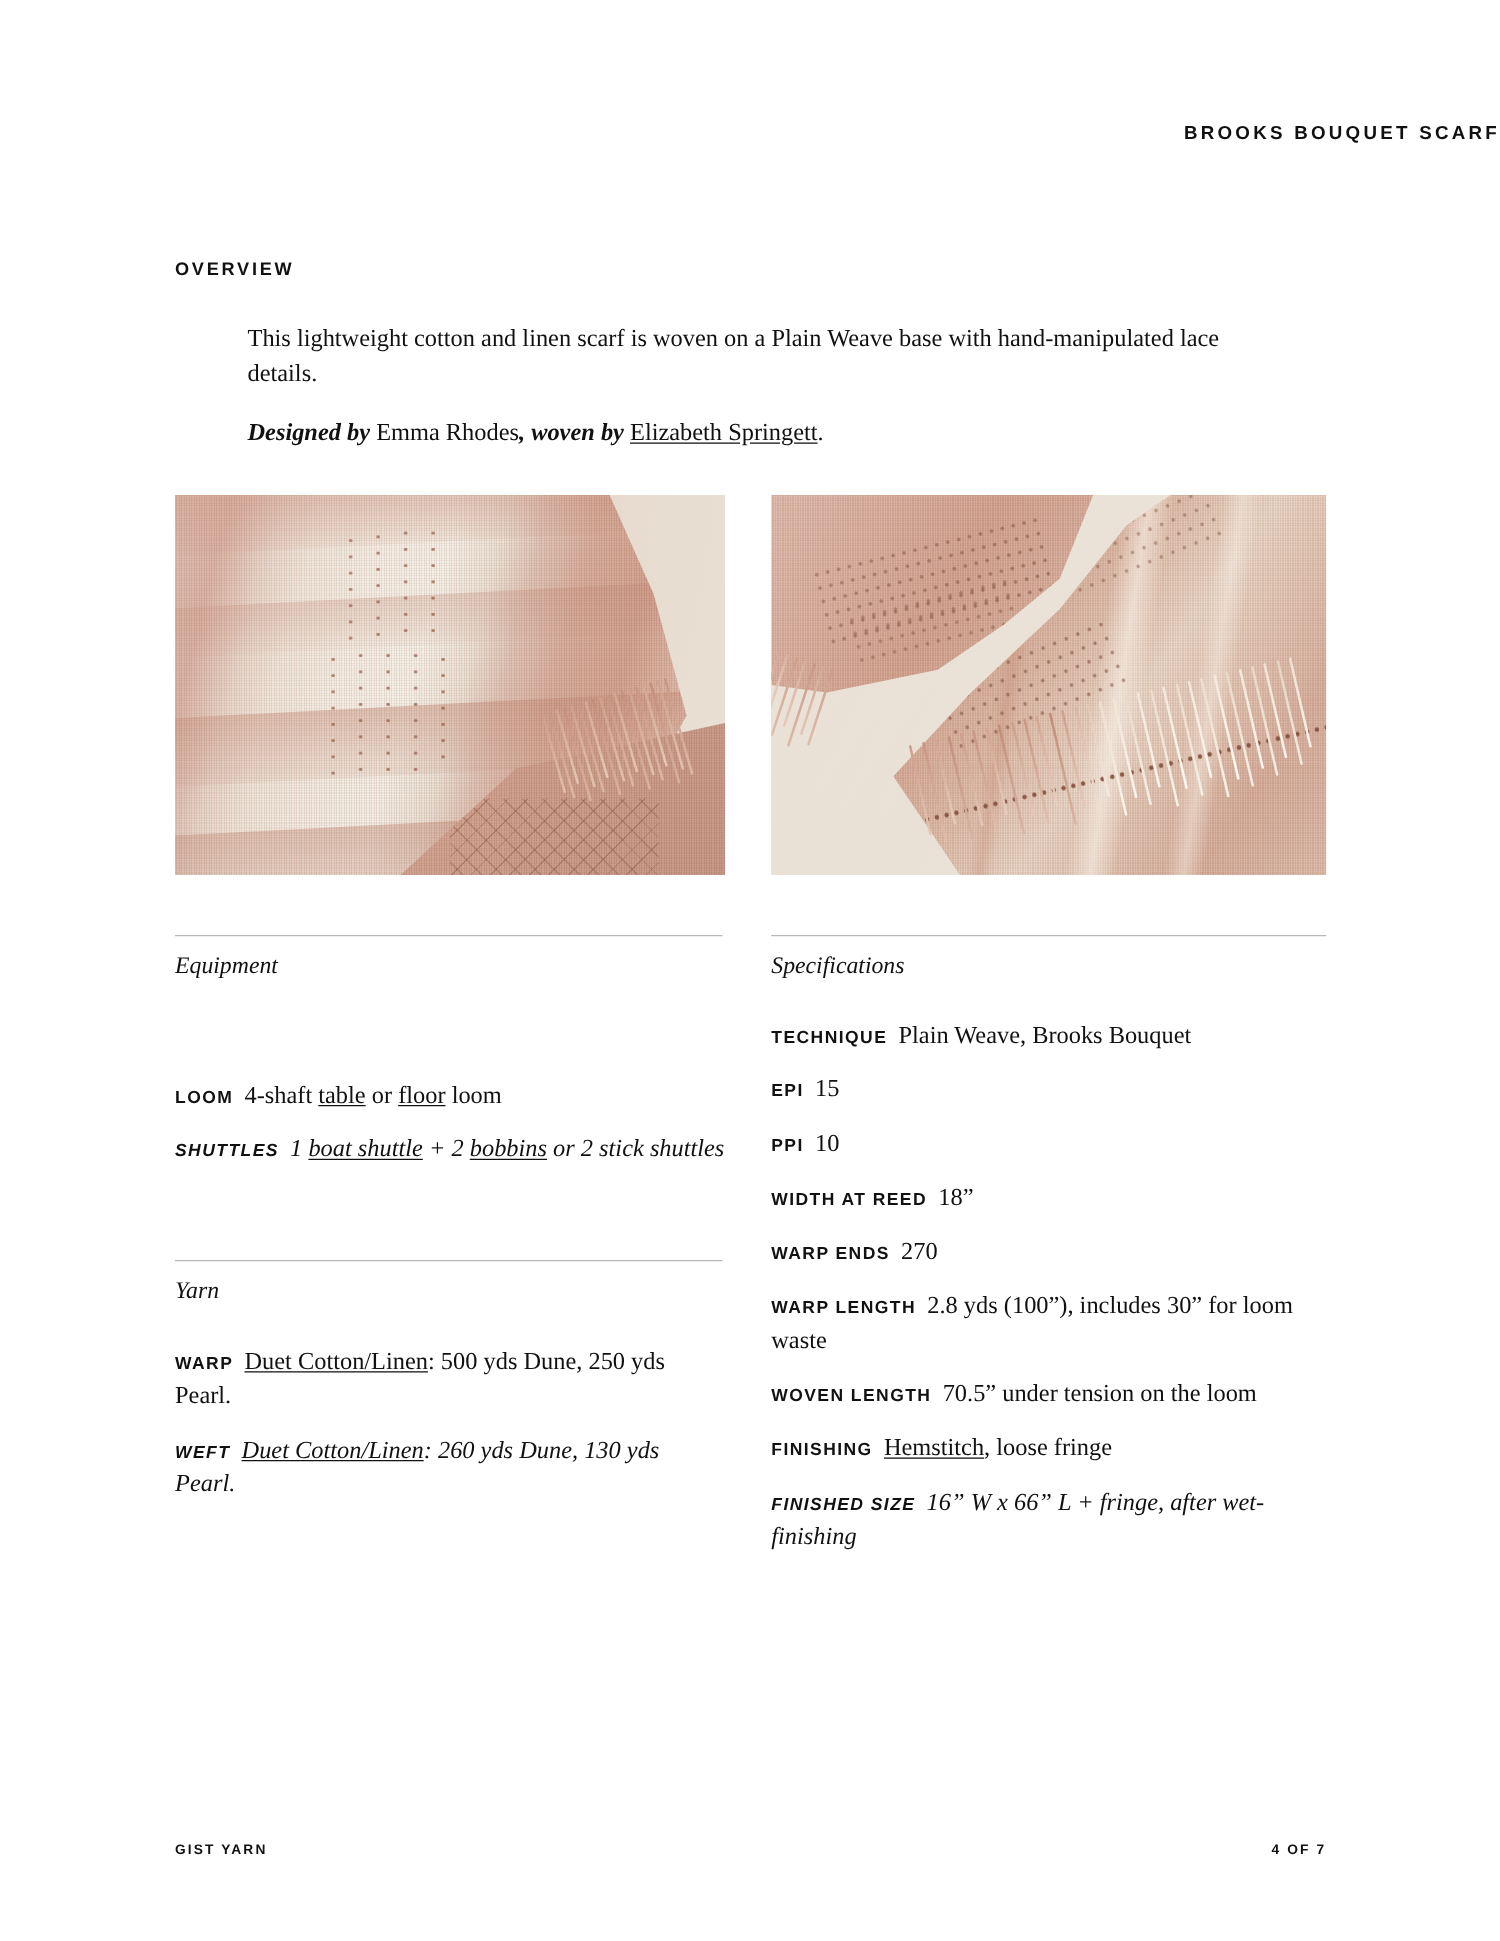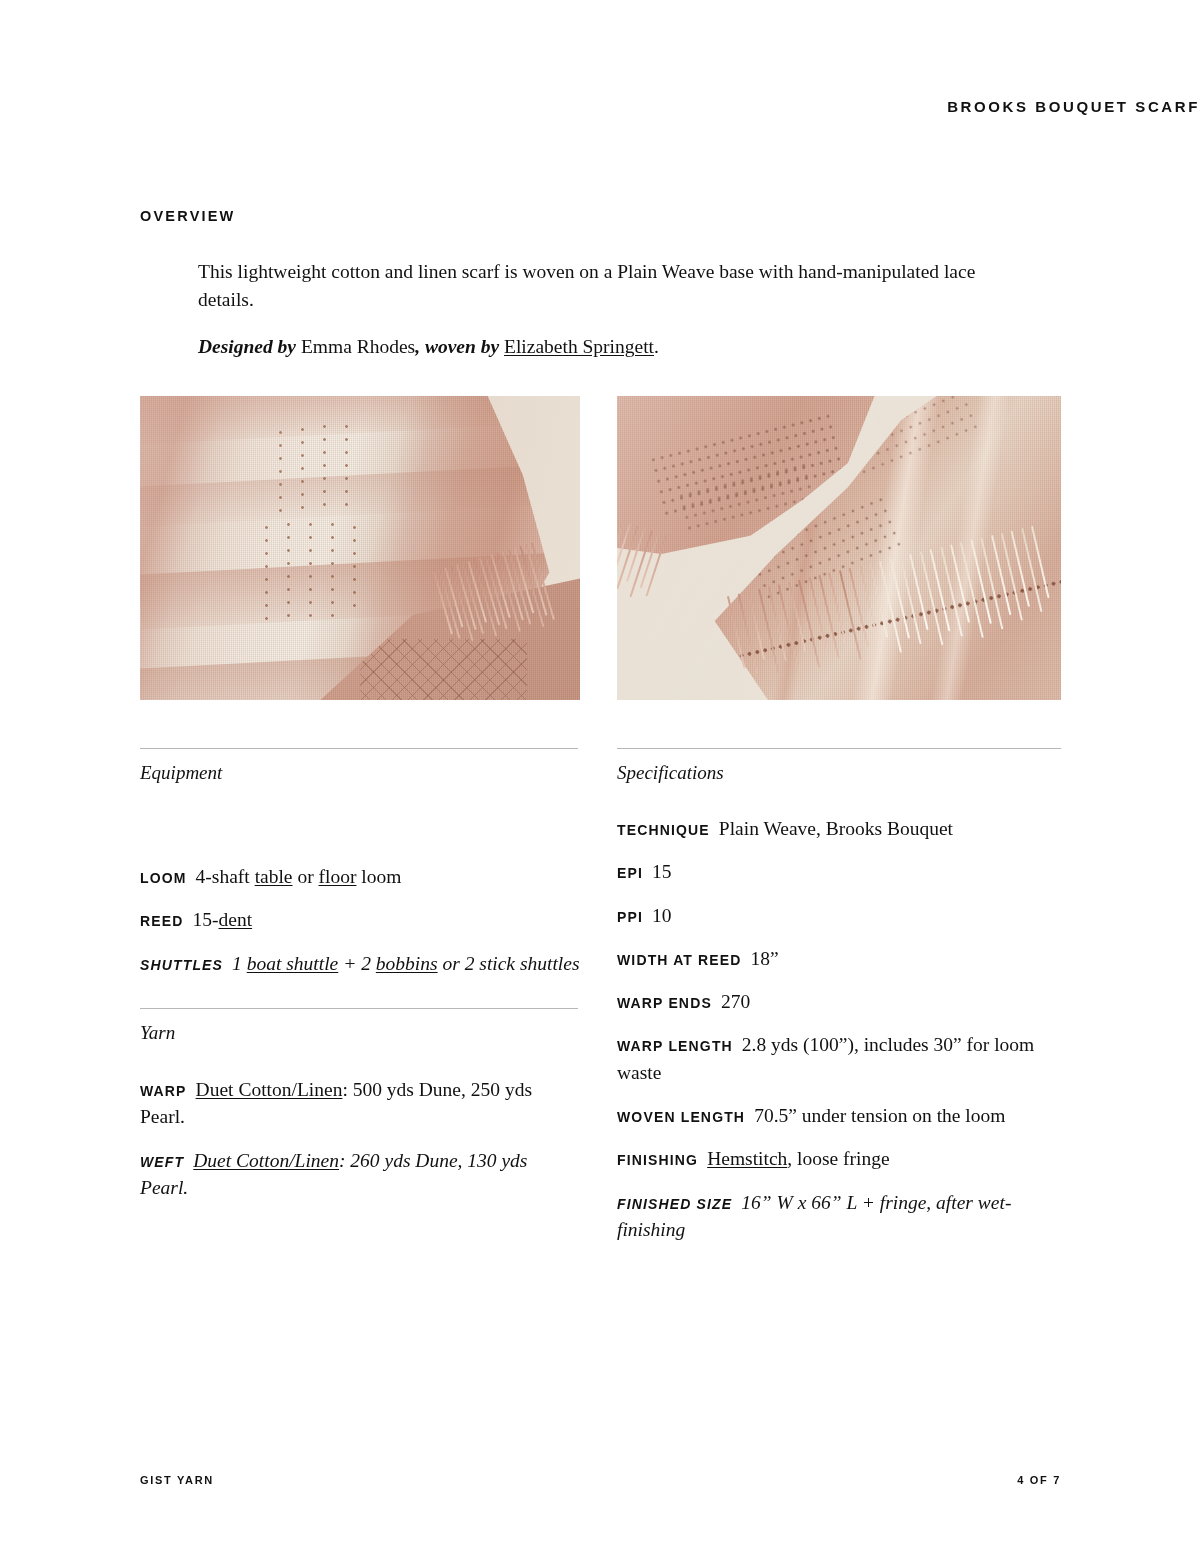--- a/index.html
+++ b/index.html
@@ -341,23 +341,20 @@
 
 <div class="rule" style="left:140px; top:748px; width:438px;"></div>
 
 <div class="sub-head" style="left:140px; top:762px;">Equipment</div>
 
 <div class="spec-list" style="left:140px; top:863px; width:440px;">
   <div class="spec-row">
     <span class="spec-label">LOOM</span><span class="spec-val">4-shaft <span class="ul">table</span> or <span class="ul">floor</span> loom</span>
   </div>
   <div class="spec-row">
-    <span class="spec-label">REED</span><span class="spec-val">15-<span class="ul">dent</span></span>
-  </div>
-  <div class="spec-row">
     <span class="spec-label">SHUTTLES</span><span class="spec-val">1 <span class="ul">boat shuttle</span> + 2 <span class="ul">bobbins</span> or 2 stick shuttles</span>
   </div>
 </div>
 
 <div class="rule" style="left:140px; top:1008px; width:438px;"></div>
 
 <div class="sub-head" style="left:140px; top:1022px;">Yarn</div>
 
 <div class="spec-list" style="left:140px; top:1076px; width:440px;">
   <div class="spec-row">

